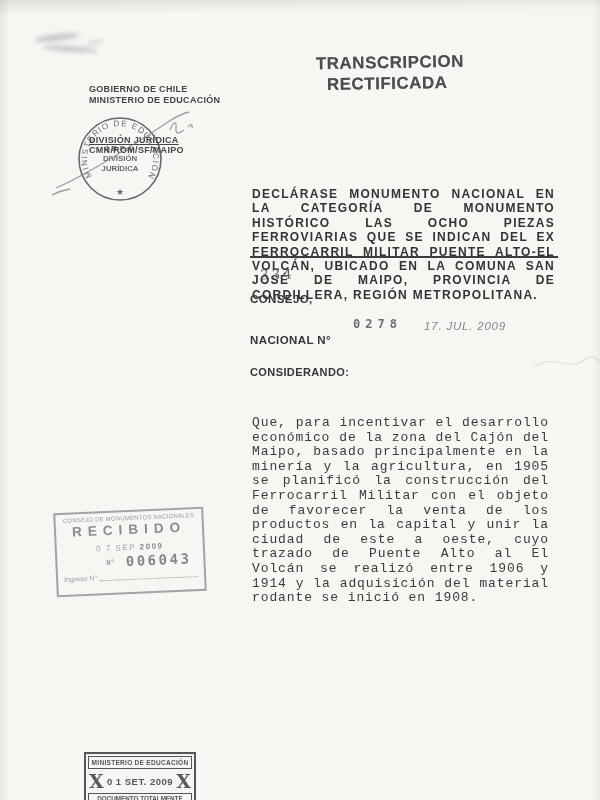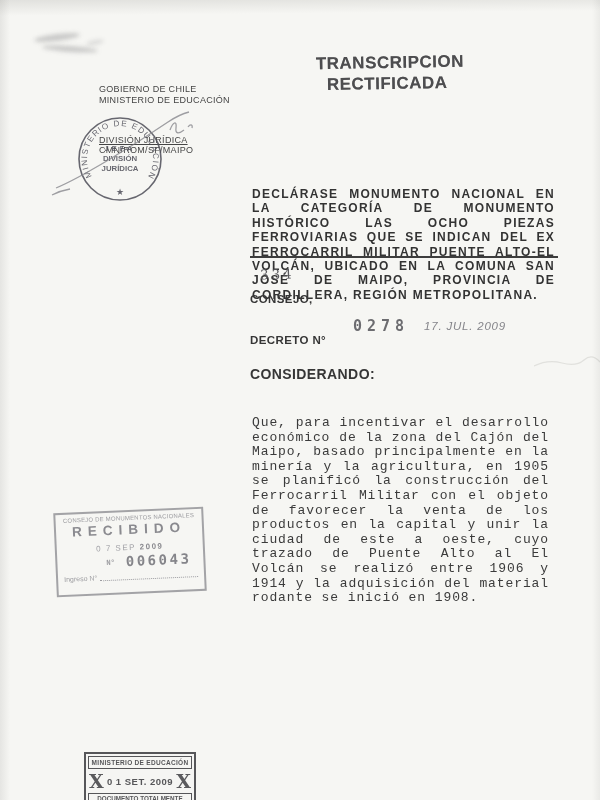--- a/index.html
+++ b/index.html
@@ -17,21 +17,21 @@
     background:linear-gradient(90deg,rgba(80,80,78,0.10),rgba(80,80,78,0));}
   .edge-right{position:absolute;right:0;top:0;bottom:0;width:8px;
     background:linear-gradient(270deg,rgba(80,80,78,0.07),rgba(80,80,78,0));}
   .smudge{position:absolute;background:rgba(100,100,104,0.30);filter:blur(2px);border-radius:50%;}
   .smudge.s1{left:34px;top:34px;width:46px;height:7px;transform:rotate(-7deg);}
   .smudge.s2{left:42px;top:46px;width:56px;height:6px;transform:rotate(4deg);}
   .smudge.s3{left:86px;top:40px;width:18px;height:5px;transform:rotate(-12deg);opacity:.6;}
   .crease{position:absolute;right:0;top:355px;width:66px;height:14px;}
 
   
-  .letterhead{position:absolute;left:99px;top:84px;font-size:9px;font-weight:normal;
+  .letterhead{position:absolute;left:89px;top:84px;font-size:9px;font-weight:bold;
     line-height:10.8px;letter-spacing:.3px;color:#454545;}
   .letterhead .u{text-decoration:underline;margin-top:29px;}
 
   
   .round-stamp{position:absolute;left:50px;top:100px;width:150px;height:112px;}
 
   
   .transcription{position:absolute;left:316px;top:52px;width:142px;text-align:center;
     font-weight:bold;font-size:17px;line-height:21px;letter-spacing:.5px;color:#4d4d4f;
     transform:rotate(-1deg);text-shadow:0 0 .6px rgba(77,77,79,.55);}
@@ -43,24 +43,24 @@
   .title-rule{position:absolute;left:250px;top:256px;width:308px;height:2px;background:#3d3d3d;}
 
   .hand-334{position:absolute;left:260px;top:266px;font-family:"DejaVu Serif",serif;
     font-size:13.5px;letter-spacing:3px;color:#5a5a5e;transform:rotate(-2deg);}
 
   .santiago{position:absolute;left:250px;top:293px;font-size:11.5px;font-weight:bold;
     letter-spacing:.4px;color:#363636;}
   .decreto-label{position:absolute;left:250px;top:334px;font-size:11.5px;font-weight:bold;
     letter-spacing:.4px;color:#363636;}
   .decree-num{position:absolute;left:353px;top:317px;font-family:"DejaVu Sans Mono",monospace;
-    font-size:15px;font-weight:bold;letter-spacing:5px;color:#55555a;opacity:.85;}
+    font-size:12px;font-weight:bold;letter-spacing:5px;color:#55555a;opacity:.85;}
   .decree-date{position:absolute;left:424px;top:320px;font-size:11.5px;letter-spacing:.8px;
     color:#85858a;font-style:italic;}
-  .considerando{position:absolute;left:250px;top:366px;font-size:14px;font-weight:bold;
+  .considerando{position:absolute;left:250px;top:366px;font-size:11px;font-weight:bold;
     letter-spacing:.4px;color:#363636;}
 
   .para{position:absolute;font-size:13px;letter-spacing:.9px;line-height:14.6px;
     text-align:justify;color:#3b3b3b;font-family:Liberation Mono, monospace;}
   .para.p1{left:252px;top:416px;width:297px;}
   .para.p2{left:252px;top:565px;width:291px;}
 
   
   .recibido{position:absolute;left:55px;top:510px;width:150px;height:84px;
     border:2px solid rgba(135,135,140,.75);transform:rotate(-2.5deg);
@@ -138,21 +138,21 @@
     <div>RECTIFICADA</div>
   </div>
 
   <div class="title">DECLÁRASE MONUMENTO NACIONAL EN LA CATEGORÍA DE MONUMENTO HISTÓRICO LAS OCHO PIEZAS FERROVIARIAS QUE SE INDICAN DEL EX FERROCARRIL MILITAR PUENTE ALTO-EL VOLCÁN, UBICADO EN LA COMUNA SAN JOSÉ DE MAIPO, PROVINCIA DE CORDILLERA, REGIÓN METROPOLITANA.</div>
   <div class="title-rule"></div>
 
   <div class="hand-334">334</div>
 
   <div class="santiago">CONSEJO,</div>
 
-  <div class="decreto-label">DECRETO N°</div>
+  <div class="decreto-label">NACIONAL N°</div>
   <div class="decree-num">0278</div>
   <div class="decree-date">17. JUL. 2009</div>
 
   <div class="considerando">CONSIDERANDO:</div>
 
   <div class="para p1">Que, para incentivar el desarrollo económico de la zona del Cajón del Maipo, basado principalmente en la minería y la agricultura, en 1905 se planificó la construcción del Ferrocarril Militar con el objeto de favorecer la venta de los productos en la capital y unir la ciudad de este a oeste, cuyo trazado de Puente Alto al El Volcán se realizó entre 1906 y 1914 y la adquisición del material rodante se inició en 1908.</div>
 
   <div class="recibido">
     <div class="org">CONSEJO DE MONUMENTOS NACIONALES</div>
     <div class="big">RECIBIDO</div>

